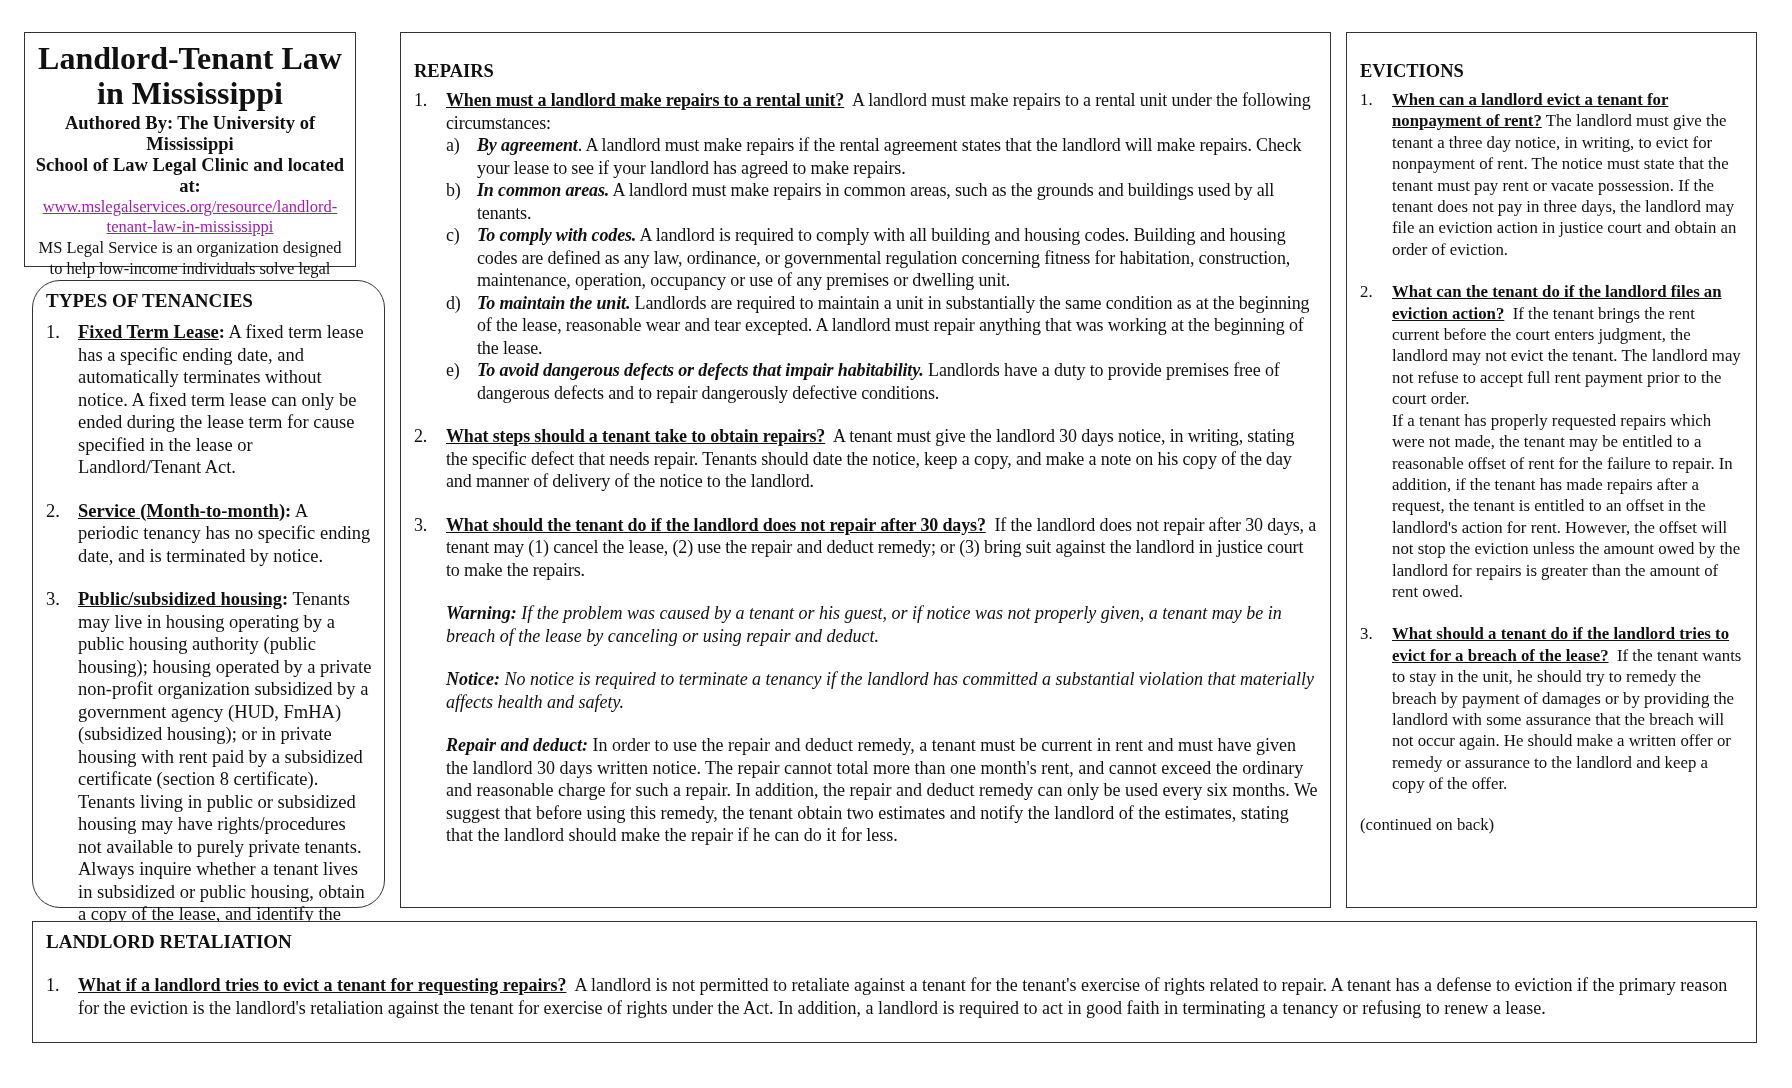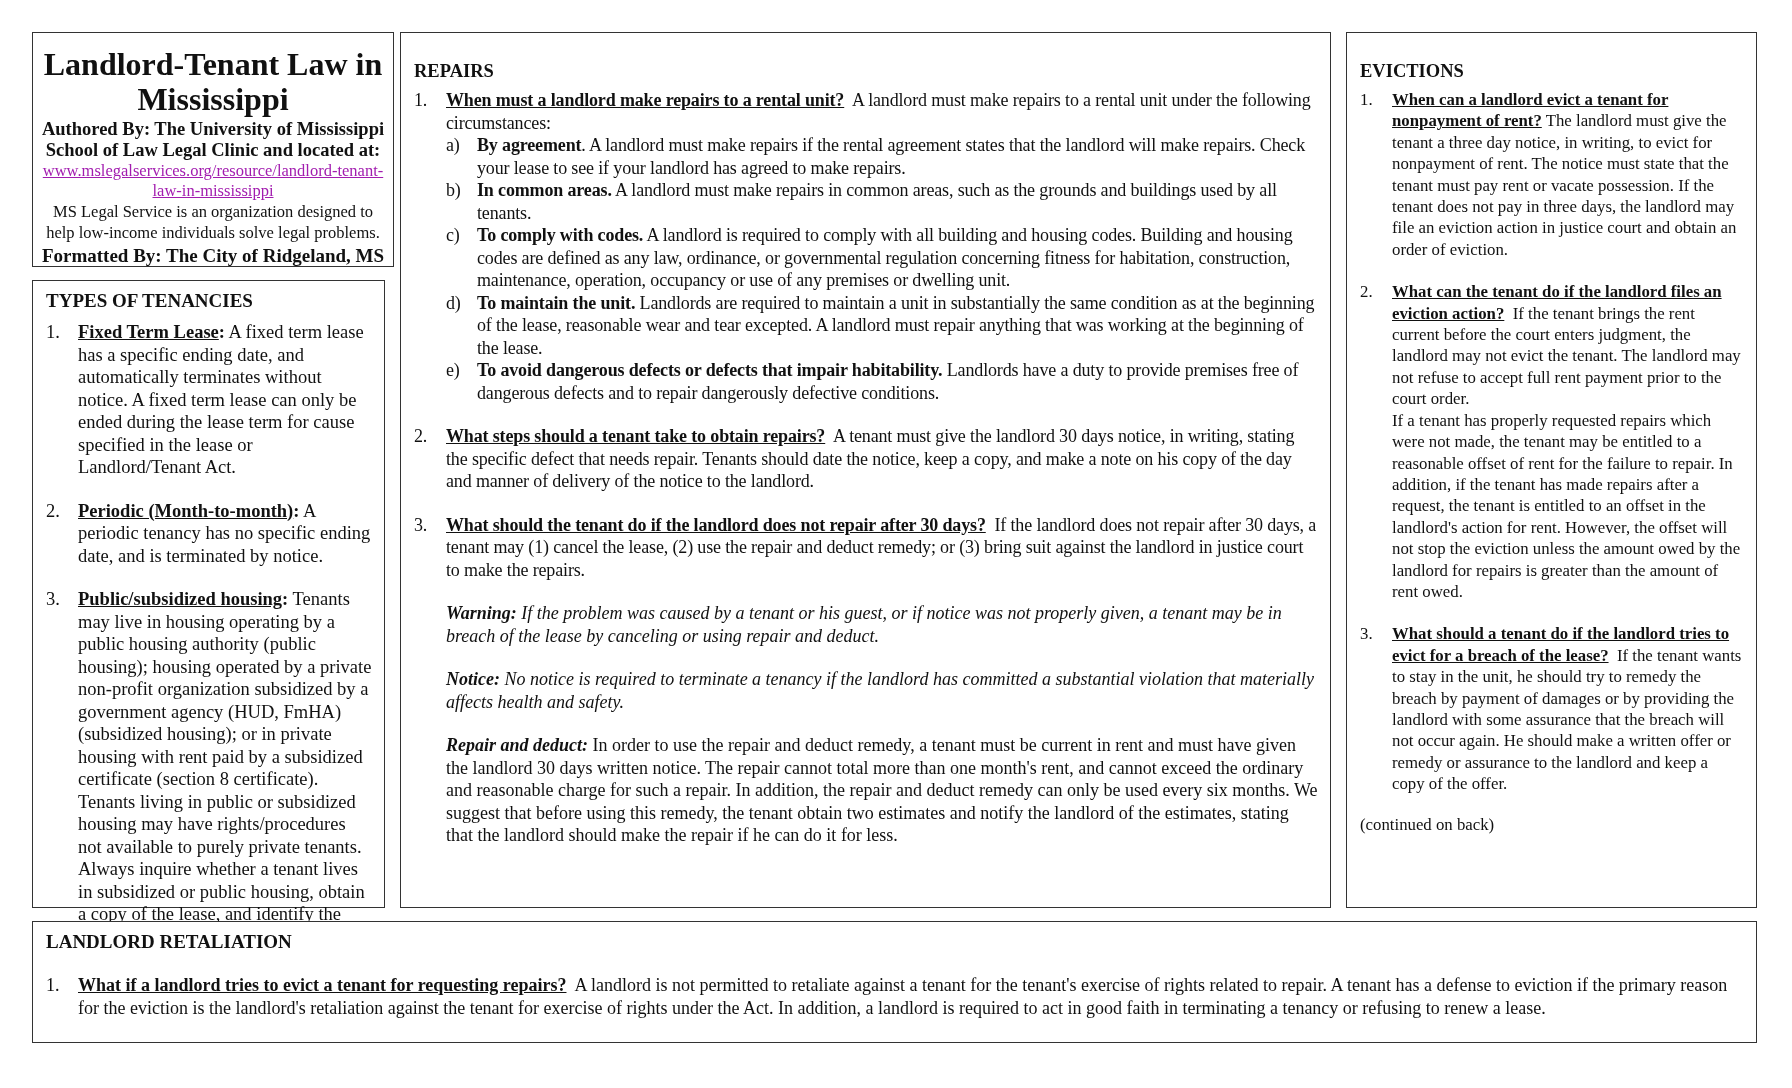--- a/index.html
+++ b/index.html
@@ -1,44 +1,44 @@
 <!DOCTYPE html>
 <html><head>
 <meta charset="utf-8">
 <style>
   html, body { margin:0; padding:0; background:#ffffff; }
   body { width:1792px; height:1088px; position:relative; overflow:hidden;
          font-family:"Liberation Serif", "DejaVu Serif", serif; color:#111; }
   .box { position:absolute; border:1.5px solid #333; box-sizing:border-box; background:#fff; }
-  .hdr { left:32px; top:32px; width:362px; height:235px; text-align:center; padding:12px 6px 0 6px; }
+  .hdr { left:24px; top:32px; width:332px; height:235px; text-align:center; padding:6px 6px 0 6px; }
   .hdr .title { font-weight:bold; font-size:32px; line-height:35px; margin:2px 0 2px 0; }
   .hdr .bold-line { font-weight:bold; font-size:18.5px; line-height:21px; }
   .hdr .link { color:#a21caf; text-decoration:underline; font-size:16.5px; line-height:20px; display:block; }
   .hdr .plain { font-size:16.5px; line-height:21px; }
   .hdr .fmt { font-weight:bold; font-size:19px; line-height:24px; margin-top:1px; }
 
-  .types { left:32px; top:280px; width:353px; height:628px; padding:8px 12px 0 13px; }
+  .types { left:32px; top:280px; width:353px; height:628px; padding:8px 12px 0 13px;border-radius:28px; }
   .repairs { left:400px; top:32px; width:931px; height:876px; padding:6px 12px 0 13px; }
   .evict { left:1346px; top:32px; width:411px; height:876px; padding:6px 12px 12px 13px; }
   .retal { left:32px; top:921px; width:1725px; height:122px; padding:8px 12px 0 13px; }
 
   .sec-title { font-weight:bold; font-size:19px; line-height:24px; margin-bottom:8px; }
   .repairs .sec-title, .evict .sec-title { font-size:18.5px; margin-bottom:6px;margin-top:20px; }
 
   .item { position:relative; padding-left:32px; margin-bottom:21px; }
   .item .num { position:absolute; left:0; top:0; }
   .types .item { font-size:18.5px; line-height:22.5px; }
   .repairs .item { font-size:18px; line-height:22.5px; font-family:"Liberation Serif", serif; letter-spacing:-0.15px; }
   .evict .item { font-size:16.8px; line-height:21.4px; }
   .retal .item { font-size:18px; line-height:22.5px; }
 
   .q { font-weight:bold; text-decoration:underline; }
   .sub { position:relative; padding-left:31px; }
   .sub .letter { position:absolute; left:0; top:0; }
-  .sub .lead { font-weight:bold; }
+  .sub .lead { font-weight:bold; font-style:italic; }
   .note { padding-left:32px; margin-bottom:21px; font-size:18px; line-height:22.5px; }
   .note .lead { font-weight:bold; font-style:italic; }
   .note .ital { font-style:italic; }
   .cont { text-align:left; font-size:16.8px; line-height:22px; margin-top:-2px; }
   .retal .sec-title { margin-bottom:20px; }
 </style>
 </head>
 <body>
 
 <div class="box hdr">
@@ -51,21 +51,21 @@
 </div>
 
 <div class="box types">
   <div class="sec-title">TYPES OF TENANCIES</div>
   <div class="item">
     <span class="num">1.</span>
     <span class="q">Fixed Term Lease</span><b>:</b><span> A fixed term lease has a specific ending date, and automatically terminates without notice. A fixed term lease can only be ended during the lease term for cause specified in the lease or Landlord/Tenant Act.</span>
   </div>
   <div class="item">
     <span class="num">2.</span>
-    <span class="q">Periodic (Month-to-month)</span><b>:</b><span> A periodic tenancy has no specific ending date, and is terminated by notice.</span>
+    <span class="q">Service (Month-to-month)</span><b>:</b><span> A periodic tenancy has no specific ending date, and is terminated by notice.</span>
   </div>
   <div class="item">
     <span class="num">3.</span>
     <span class="q">Public/subsidized housing</span><b>:</b><span> Tenants may live in housing operating by a public housing authority (public housing); housing operated by a private non-profit organization subsidized by a government agency (HUD, FmHA) (subsidized housing); or in private housing with rent paid by a subsidized certificate (section 8 certificate). Tenants living in public or subsidized housing may have rights/procedures not available to purely private tenants. Always inquire whether a tenant lives in subsidized or public housing, obtain a copy of the lease, and identify the particular type of housing.</span>
   </div>
 </div>
 
 <div class="box repairs">
   <div class="sec-title">REPAIRS</div>
 

